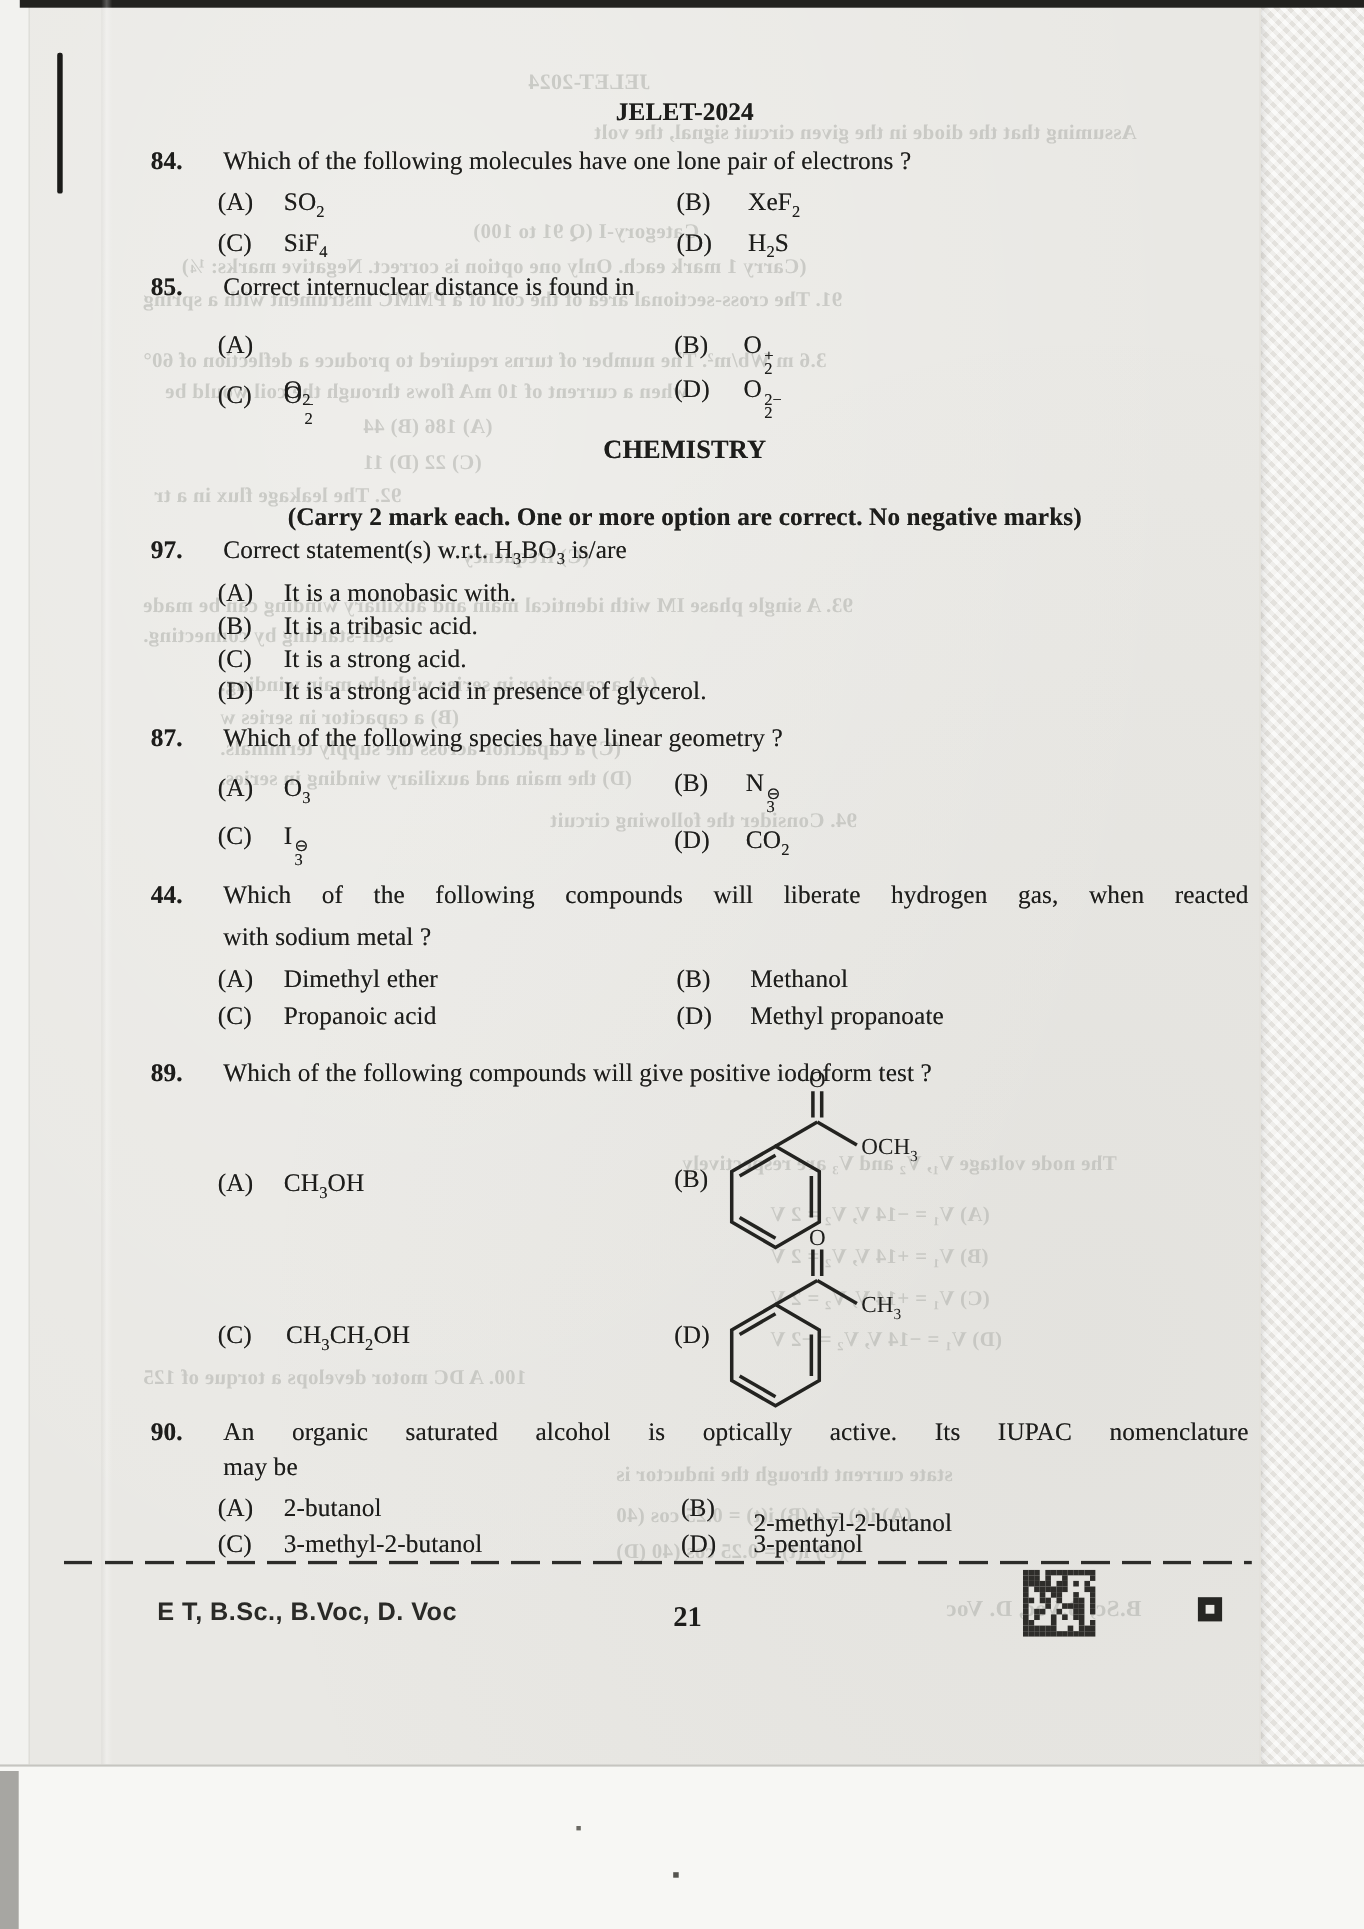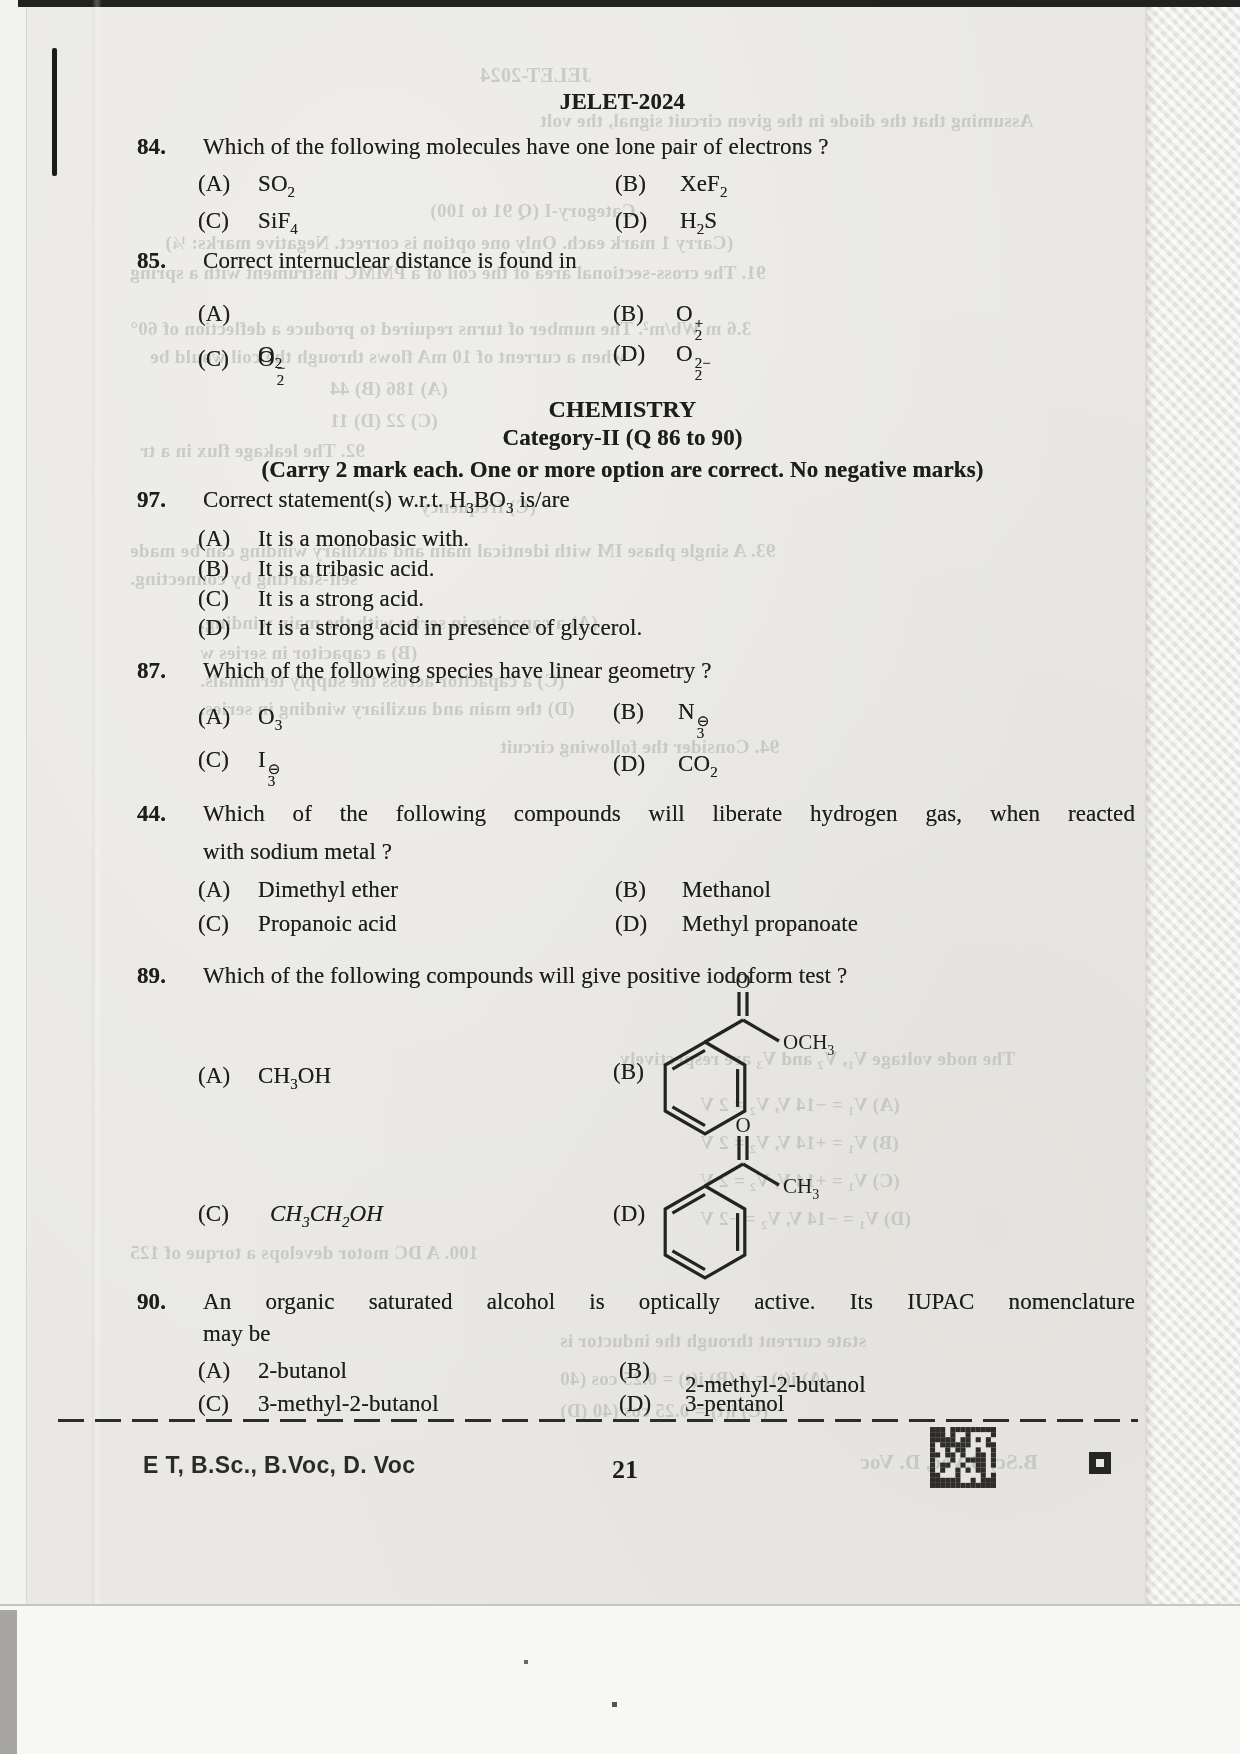--- a/index.html
+++ b/index.html
@@ -119,21 +119,20 @@
         <span>−</span>
         <span>2</span>
       </span></div>
   <div class="t" style="left:613px;top:340px;">(D)</div>
   <div class="t" style="left:676px;top:340px;"><span>O</span><span class="stk">
         <span>2−</span>
         <span>2</span>
       </span></div>
 
   <div class="t b ctr" style="top:394px;font-size:24px;">CHEMISTRY</div>
-  <div class="t b ctr" style="top:424px;">Category-II (Q 86 to 90)</div>
   <div class="t b ctr" style="top:456px;">(Carry 2 mark each. One or more option are correct. No negative marks)</div>
 
   <div class="t b" style="left:137px;top:486px;">97.</div>
   <div class="t" style="left:203px;top:486px;"><span>Correct statement(s) w.r.t. H</span><sub class="ss">3</sub><span>BO</span><sub class="ss">3</sub><span> is/are</span></div>
   <div class="t" style="left:198px;top:525px;">(A)</div>
   <div class="t" style="left:258px;top:525px;">It is a monobasic with.</div>
   <div class="t" style="left:198px;top:555px;">(B)</div>
   <div class="t" style="left:258px;top:555px;">It is a tribasic acid.</div>
   <div class="t" style="left:198px;top:585px;">(C)</div>
   <div class="t" style="left:258px;top:585px;">It is a strong acid.</div>
@@ -186,21 +185,21 @@
       <line x1="52" y1="70" x2="90" y2="48"></line>
       <line x1="86" y1="44" x2="86" y2="20"></line>
       <line x1="94" y1="44" x2="94" y2="20"></line>
       <line x1="90" y1="48" x2="126" y2="69"></line>
       <text x="90" y="16" text-anchor="middle" font-size="21" fill="#1d1d1b" stroke="none">O</text>
       <text x="130" y="77" font-size="21" fill="#1d1d1b" stroke="none"><tspan>OCH</tspan><tspan dy="6" font-size="14">3</tspan></text>
     </svg>
   </div>
 
   <div class="t" style="left:198px;top:1200px;">(C)</div>
-  <div class="t" style="left:270px;top:1200px;font-style:italic;"><span>CH</span><sub class="ss">3</sub><span>CH</span><sub class="ss">2</sub><span>OH</span></div>
+  <div class="t" style="left:260px;top:1200px;"><span>CH</span><sub class="ss">3</sub><span>CH</span><sub class="ss">2</sub><span>OH</span></div>
 
   <div class="t" style="left:613px;top:1200px;">(D)</div>
 
   <div class="struct" style="left:653px;top:1116px;">
     <svg width="230" height="170" viewBox="0 0 230 170" fill="none" stroke="#232320" stroke-width="3.2">
       <polygon points="52,70 91.8,93 91.8,139 52,162 12.2,139 12.2,93"></polygon>
       <line x1="19.4" y1="97.1" x2="52" y2="78.3"></line>
       <line x1="84.6" y1="97.1" x2="84.6" y2="134.9"></line>
       <line x1="52" y1="153.7" x2="19.4" y2="134.9"></line>
       <line x1="52" y1="70" x2="90" y2="48"></line>

